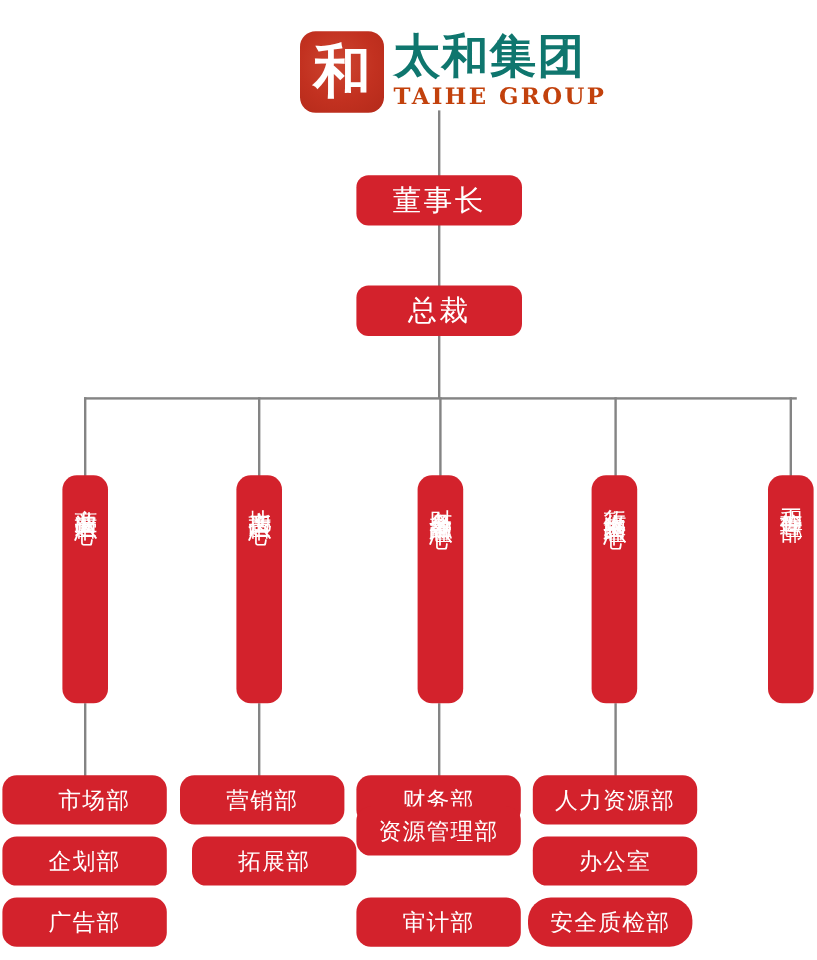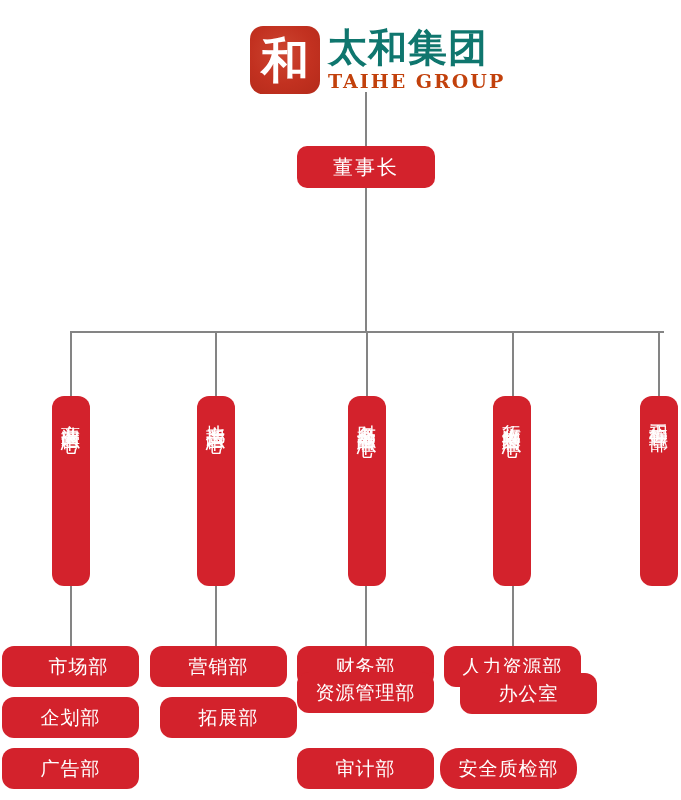--- a/index.html
+++ b/index.html
@@ -40,21 +40,21 @@
   .hline { height: 2px; }
 
   
   .node {
     position: absolute; background: #d3222c; color: #ffffff;
     display: flex; align-items: center; justify-content: center;
     box-sizing: border-box;
   }
   .node-top {
     left: 297px; width: 138px; height: 42px; border-radius: 10px;
-    font-size: 20px; letter-spacing: 2px;
+    font-size: 24px; letter-spacing: 2px;
   }
   .node-chairman { top: 146px; }
   .node-president { top: 238px; }
 
   .node-center {
     top: 396px; width: 38px; height: 190px; border-radius: 12px;
     align-items: flex-start; padding-top: 13px;
   }
   .node-center span {
     writing-mode: vertical-rl; text-orientation: upright;
@@ -87,20 +87,21 @@
   <div class="line vline" style="left:366px; top:331px; height:66px;"></div>
   <div class="line vline" style="left:512px; top:331px; height:66px;"></div>
   <div class="line vline" style="left:658px; top:331px; height:66px;"></div>
 
   <div class="line vline" style="left:70px;  top:586px; height:61px;"></div>
   <div class="line vline" style="left:215px; top:586px; height:61px;"></div>
   <div class="line vline" style="left:365px; top:586px; height:61px;"></div>
   <div class="line vline" style="left:512px; top:586px; height:61px;"></div>
 
   <div class="node node-top node-chairman">董事长</div>
+  <div class="node node-top node-president">总裁</div>
 
   <div class="node node-center" style="left:52px;">
     <span>商业运营中心</span>
   </div>
   <div class="node node-center" style="left:197px;">
     <span>地产运营中心</span>
   </div>
   <div class="node node-center" style="left:348px;">
     <span>财务金融管理中心</span>
   </div>
@@ -116,16 +117,16 @@
   <div class="node node-dept" style="left:2px; top:748px;">广告部</div>
 
   <div class="node node-dept" style="left:150px; top:646px;">营销部</div>
   <div class="node node-dept" style="left:160px; top:697px;">拓展部</div>
 
   <div class="node node-dept" style="left:297px; top:646px;">财务部</div>
   <div class="node node-dept" style="left:297px; top:672px;">资源管理部</div>
   <div class="node node-dept" style="left:297px; top:748px;">审计部</div>
 
   <div class="node node-dept" style="left:444px; top:646px;">人力资源部</div>
-  <div class="node node-dept" style="left:444px; top:673px;margin-left:16px;">办公室</div>
+  <div class="node node-dept" style="left:444px; top:697px;">办公室</div>
   <div class="node node-dept" style="left:440px; top:748px;border-radius:19px;">安全质检部</div>
 
 </div>
 
 </body></html>

